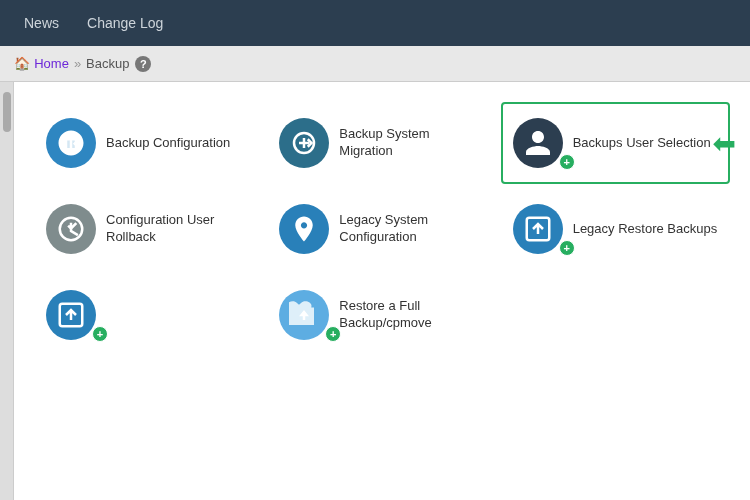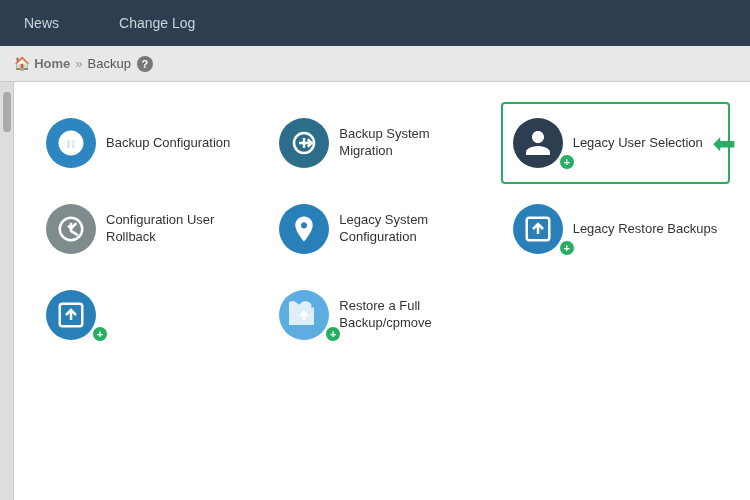--- a/index.html
+++ b/index.html
@@ -5,21 +5,20 @@
     * { box-sizing: border-box; margin: 0; padding: 0; }
     body { font-family: Arial, sans-serif; background: #f0f0f0; width: 750px; height: 500px; overflow: hidden; }
 
     
     .top-nav {
       background: #2c3e50;
       height: 46px;
       display: flex;
       align-items: center;
       padding: 0 10px;
-      gap: 32px;
     }
     .nav-item {
       color: #cdd4da;
       font-size: 14px;
       padding: 0 14px;
       height: 46px;
       display: flex;
       align-items: center;
       cursor: pointer;
     }
@@ -28,21 +27,21 @@
     .breadcrumb-bar {
       background: #e8e8e8;
       height: 36px;
       display: flex;
       align-items: center;
       padding: 0 14px;
       border-bottom: 1px solid #ccc;
       font-size: 13px;
       color: #555;
     }
-    .breadcrumb-bar a { color: #737373; text-decoration: none; font-weight: bold; }
+    .breadcrumb-bar a { color: #6d28d9; text-decoration: none; }
     .breadcrumb-bar .sep { margin: 0 5px; color: #999; }
     .breadcrumb-bar .help-icon {
       margin-left: 6px;
       width: 16px; height: 16px;
       background: #777;
       border-radius: 50%;
       color: #fff;
       display: inline-flex;
       align-items: center;
       justify-content: center;
@@ -218,21 +217,21 @@
 
       <div class="card selected" style="position:relative;">
         <div class="icon-wrapper">
           <div class="card-icon" style="background:#2c3e50;">
             <svg class="icon-svg" viewBox="0 0 24 24">
                 <path d="M12 12c2.7 0 4.8-2.1 4.8-4.8S14.7 2.4 12 2.4 7.2 4.5 7.2 7.2 9.3 12 12 12zm0 2.4c-3.2 0-9.6 1.6-9.6 4.8v2.4h19.2v-2.4c0-3.2-6.4-4.8-9.6-4.8z" fill="white"></path>
               </svg>
           </div>
           <div class="icon-badge">+</div>
         </div>
-        <span class="card-label">Legacy User Selection</span>
+        <span class="card-label">Backups User Selection</span>
 
         <span class="arrow-indicator">⬅</span>
       </div>
 
       <div class="card">
         <div class="icon-wrapper">
           <div class="card-icon icon-gray">
             <svg class="icon-svg" viewBox="0 0 24 24">
                 <path d="M12 2a10 10 0 1 0 0 20A10 10 0 0 0 12 2zm0 18a8 8 0 1 1 0-16 8 8 0 0 1 0 16zm-1-13h2v6l5 3-1 1.73-6-3.53V7z" fill="white"></path>
                 <path d="M15.5 6.5l1.5 1.5-5 5-3-3 1.5-1.5 1.5 1.5z" fill="white"></path>

